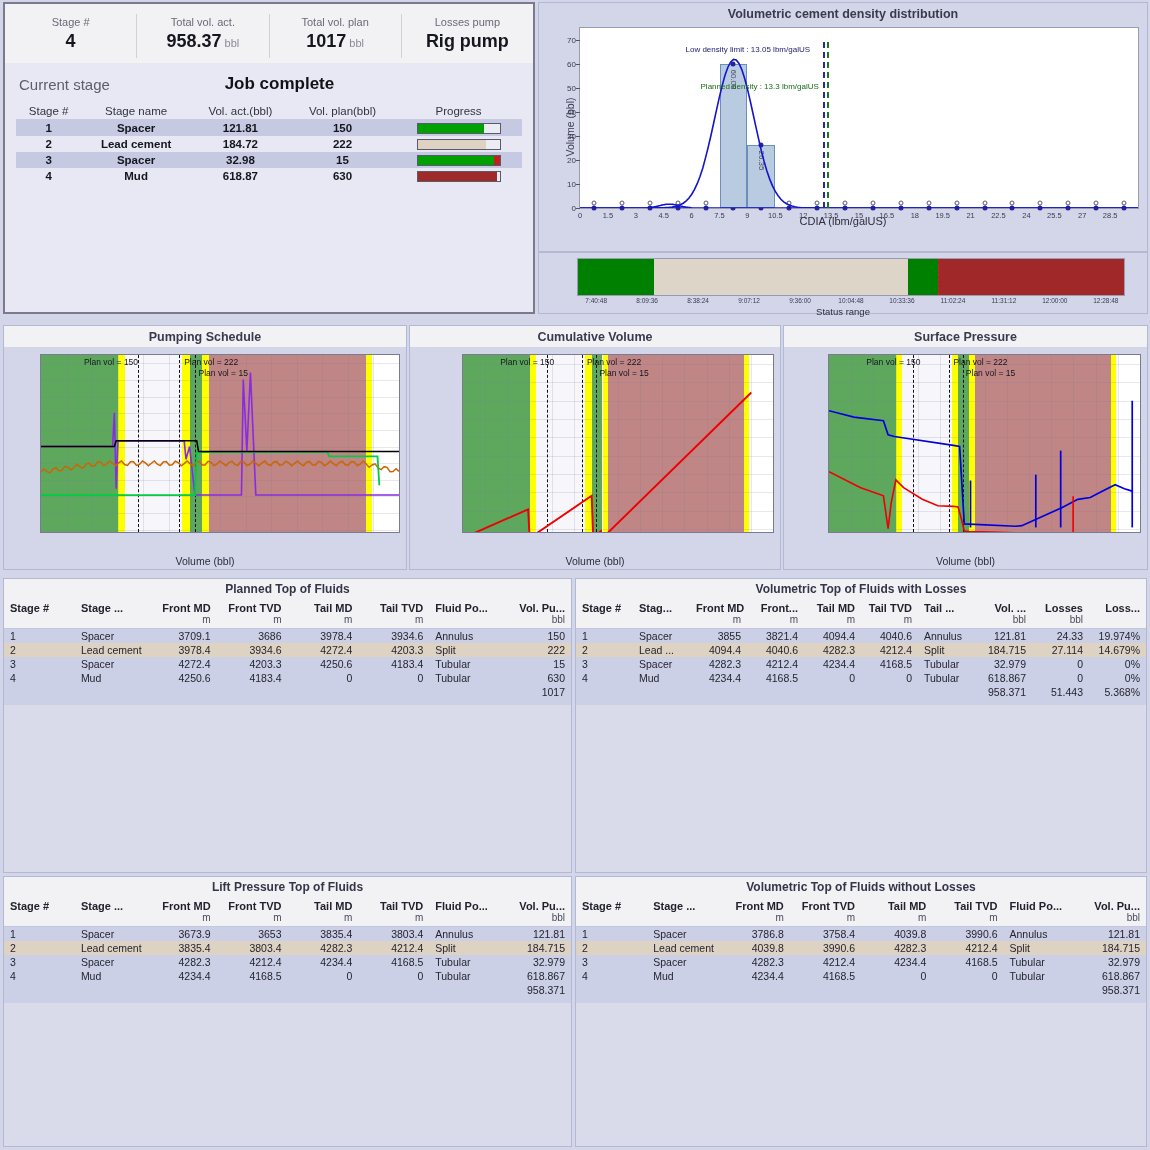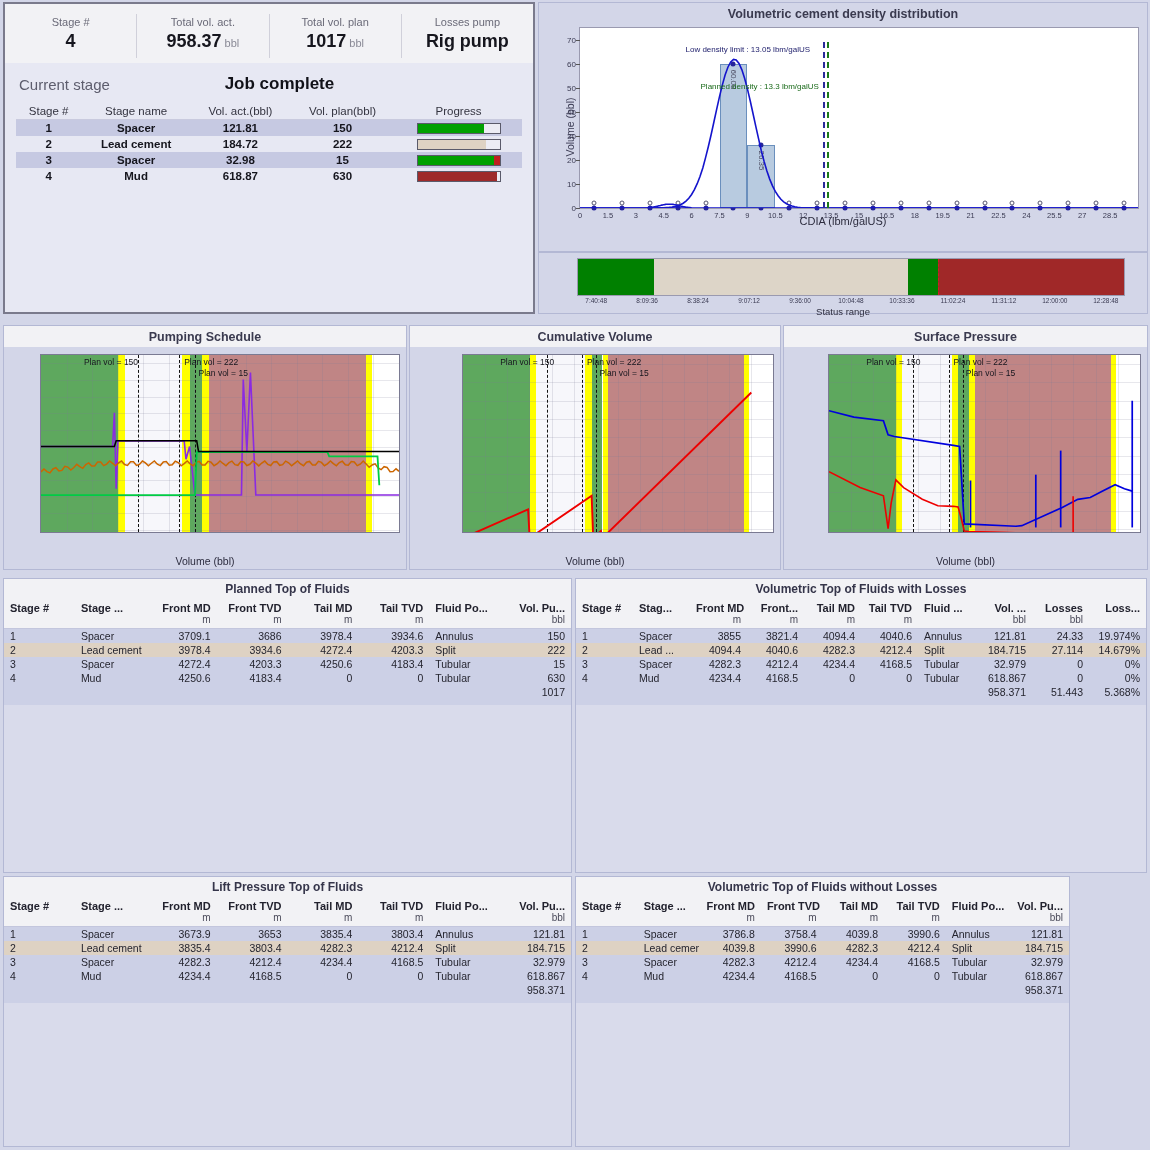--- a/index.html
+++ b/index.html
@@ -91,21 +91,21 @@
   .gridh { position:absolute; left:0; right:0; height:1px; background:rgba(120,120,150,.18); }
   .dashv { position:absolute; top:0; bottom:0; width:0; border-left:1.5px dashed #111; }
   .planlab { position:absolute; font-size:8.5px; color:#15151d; white-space:nowrap; }
   .mxtitle { position:absolute; left:0; right:0; bottom:2px; text-align:center; font-size:10.5px; color:#2c2c3e; }
 
   
   .dtbl-panel { background:#d9dbeb; border:1px solid #b3b8d4; }
   #tbl-tl { left:3px; top:578px; width:569px; height:295px; }
   #tbl-tr { left:575px; top:578px; width:572px; height:295px; }
   #tbl-bl { left:3px; top:876px; width:569px; height:271px; }
-  #tbl-br { left:575px; top:876px; width:495px; height:271px; }
+  #tbl-br { left:575px; top:876px; width:572px; height:271px; }
   .dtbl-title { text-align:center; font-weight:bold; font-size:12px; color:#35354a; padding:3px 0 4px; background:#f2f2f5; }
   table.dtbl { width:100%; border-collapse:collapse; background:#f2f2f5; table-layout:fixed; }
   table.dtbl th {
     font-size:11px; font-weight:bold; color:#22222e; padding:2px 6px 0;
     text-align:left; background:#f2f2f5; white-space:nowrap; overflow:hidden;
   }
   table.dtbl th.r { text-align:right; }
   table.dtbl tr.units th {
     font-weight:normal; font-size:10px; color:#4a4a5a; padding:0 6px 3px;
     border-bottom:1px solid #c3c6dd;
@@ -573,21 +573,21 @@
     <div class="dtbl-title">Volumetric Top of Fluids with Losses</div>
     <table class="dtbl">
         <thead>
           <tr>
             <th>Stage #</th>
             <th>Stag...</th>
             <th class="r">Front MD</th>
             <th class="r">Front...</th>
             <th class="r">Tail MD</th>
             <th class="r">Tail TVD</th>
-            <th>Fluid ...</th>
+            <th>Tail ...</th>
             <th class="r">Vol. ...</th>
             <th class="r">Losses</th>
             <th class="r">Loss...</th>
           </tr>
           <tr class="units">
             <th class=""></th>
             <th class=""></th>
             <th class="r">m</th>
             <th class="r">m</th>
             <th class="r">m</th>

